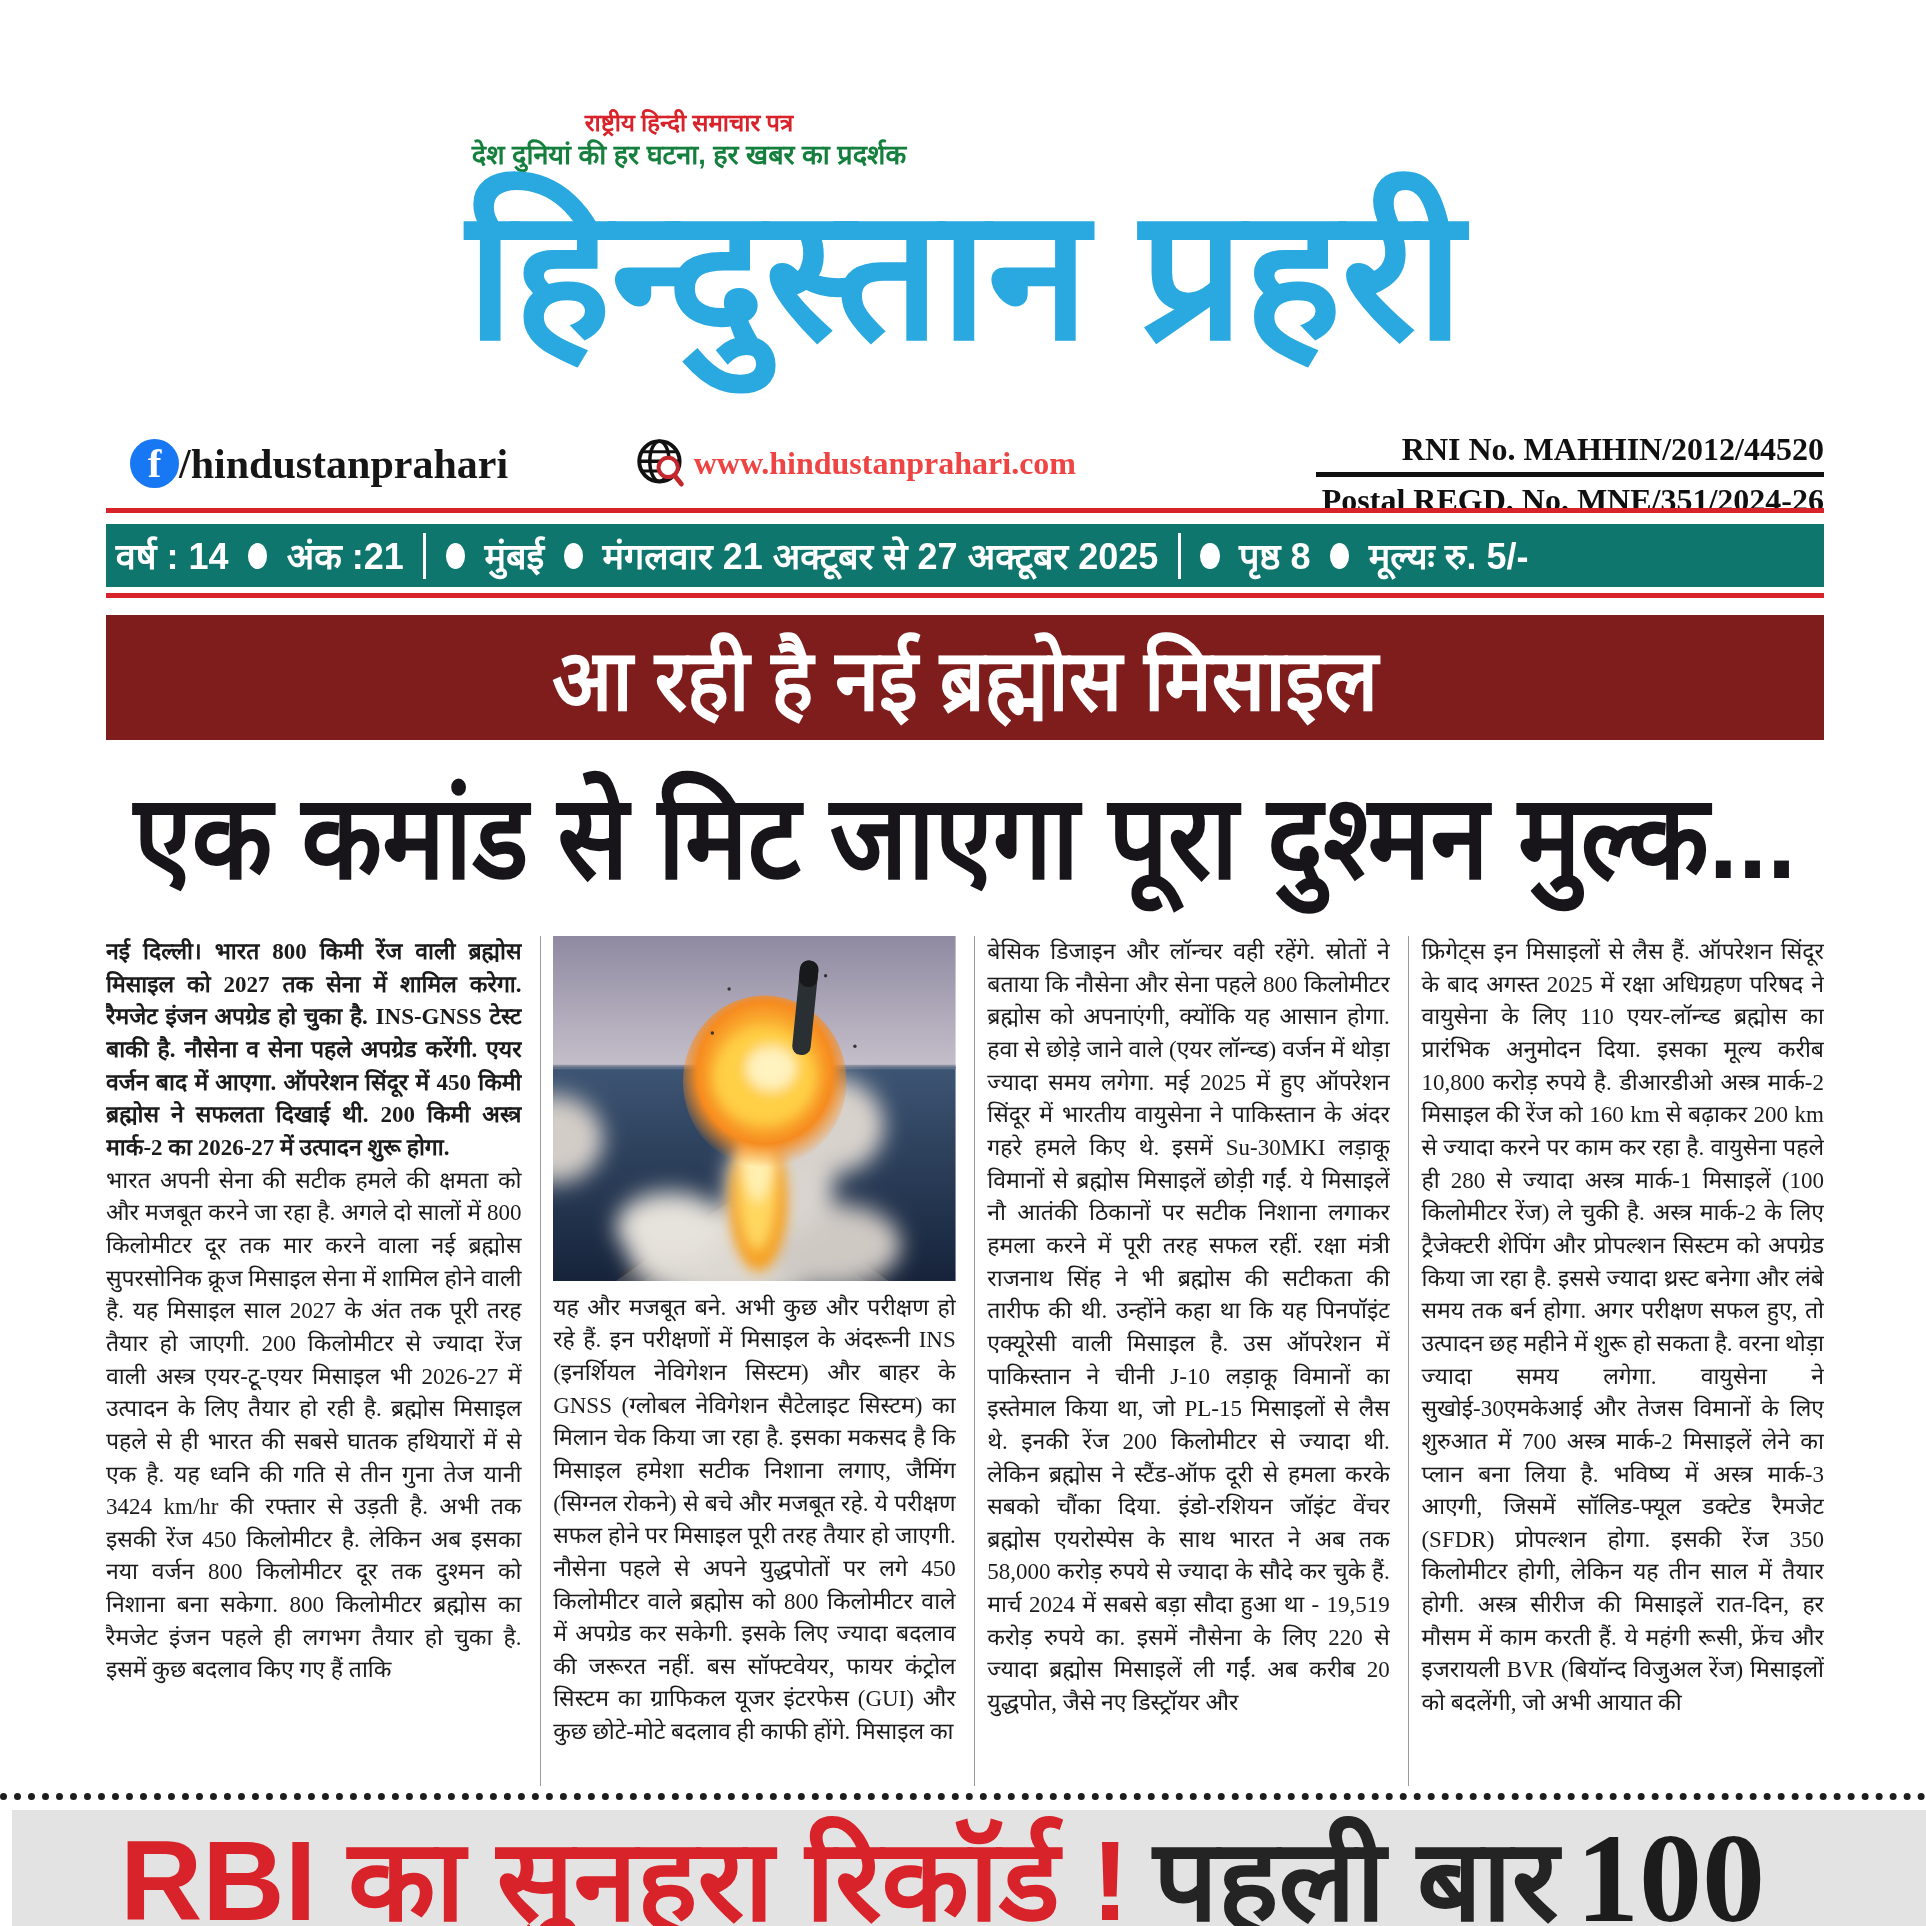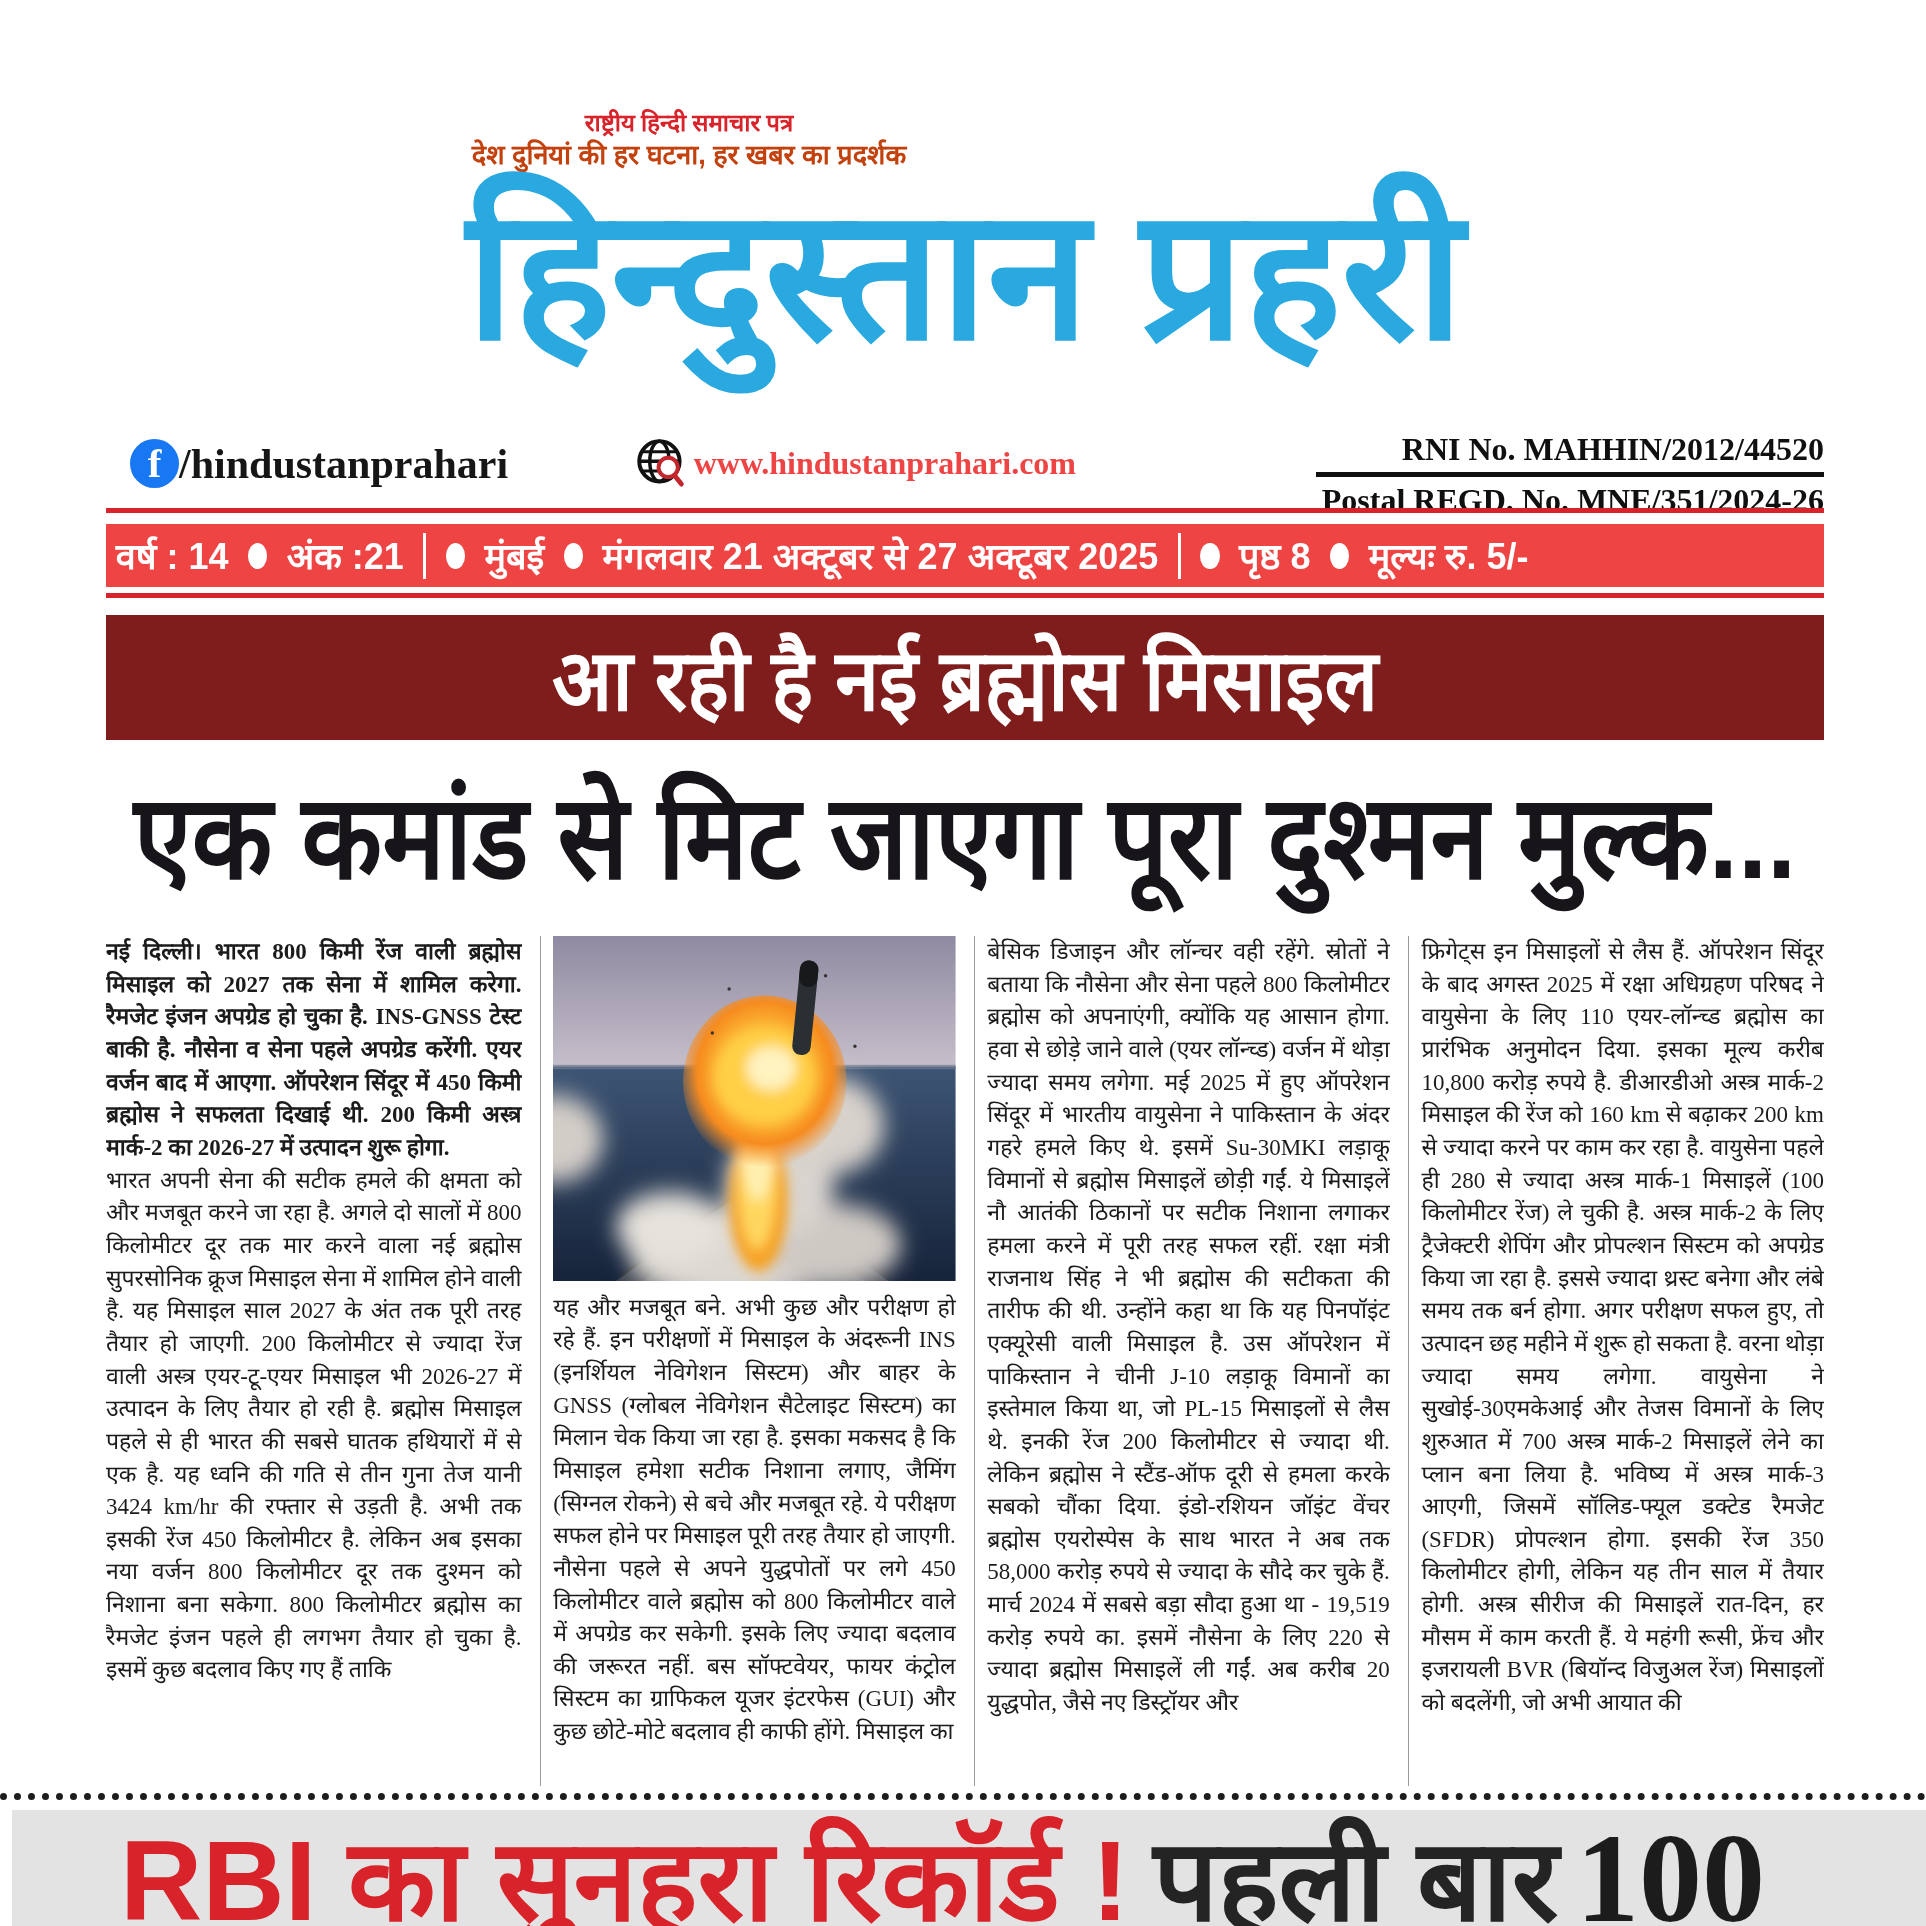--- a/index.html
+++ b/index.html
@@ -5,21 +5,21 @@
   html,body { margin:0; padding:0; }
   body {
     width:1926px; height:1926px; background:#ffffff; position:relative;
     overflow:hidden; font-family:"Liberation Serif", serif; color:#1b1b1b;
   }
   .abs { position:absolute; }
 
   
   .taglines { top:110px; left:106px; width:1166px; text-align:center; line-height:1.15; }
   .tag-red   { color:#d9232a; font-family:Liberation Serif, serif; font-weight:bold; font-size:24px; }
-  .tag-black { color:#c2410c; font-family:"Liberation Sans",sans-serif; font-weight:bold; font-size:27px; margin-top:2.7px; }
+  .tag-black { color:#15803d; font-family:"Liberation Sans",sans-serif; font-weight:bold; font-size:27px; margin-top:2.7px; }
 
   .masthead-title {
     top:161px; left:106px; width:1718px; text-align:center;
     color:#2aa9e0; font-family:"Liberation Sans",sans-serif;
     font-weight:bold; font-size:183px; line-height:1.25; white-space:nowrap;
   }
 
   .social-row { top:435px; left:106px; width:1718px; height:73px; font-weight:bold; }
   .fb-wrap { position:absolute; left:24px; top:4.4px; display:flex; align-items:center; }
   .fb-icon {
@@ -32,21 +32,21 @@
   .globe-icon { width:57px; height:57px; }
   .site-text { font-size:32px; color:#ef4444; }
   .rni-wrap { position:absolute; right:0; top:-6.2px; text-align:right; width:508px;
               font-size:32px; color:#101010; line-height:1.25; }
   .rni-line1 { border-bottom:5.3px solid #101010; padding-bottom:2.7px; }
   .rni-line2 { padding-top:3.5px; }
 
   
   .thin-red-rule { left:106px; width:1718px; height:5.3px; background:#d9232a; }
   .infobar {
-    top:524px; left:106px; width:1718px; height:63px; background:#ef4444; color:#fff;
+    top:524px; left:106px; width:1718px; height:63px; background:#0f766e; color:#fff;
     display:flex; align-items:center; font-family:"Liberation Sans",sans-serif;
     font-weight:bold; font-size:36px; white-space:nowrap;
   }
   .infobar .dot { width:19.4px; height:26px; border-radius:50%; background:#fff; flex:0 0 auto; }
   .infobar .vbar { width:3.1px; height:46px; background:#fff; flex:0 0 auto; }
   .infobar > * { margin:0 9.7px; }
 
   
   .kicker {
     top:615px; left:106px; width:1718px; height:125px; background:#7f1d1d; color:#fff;

